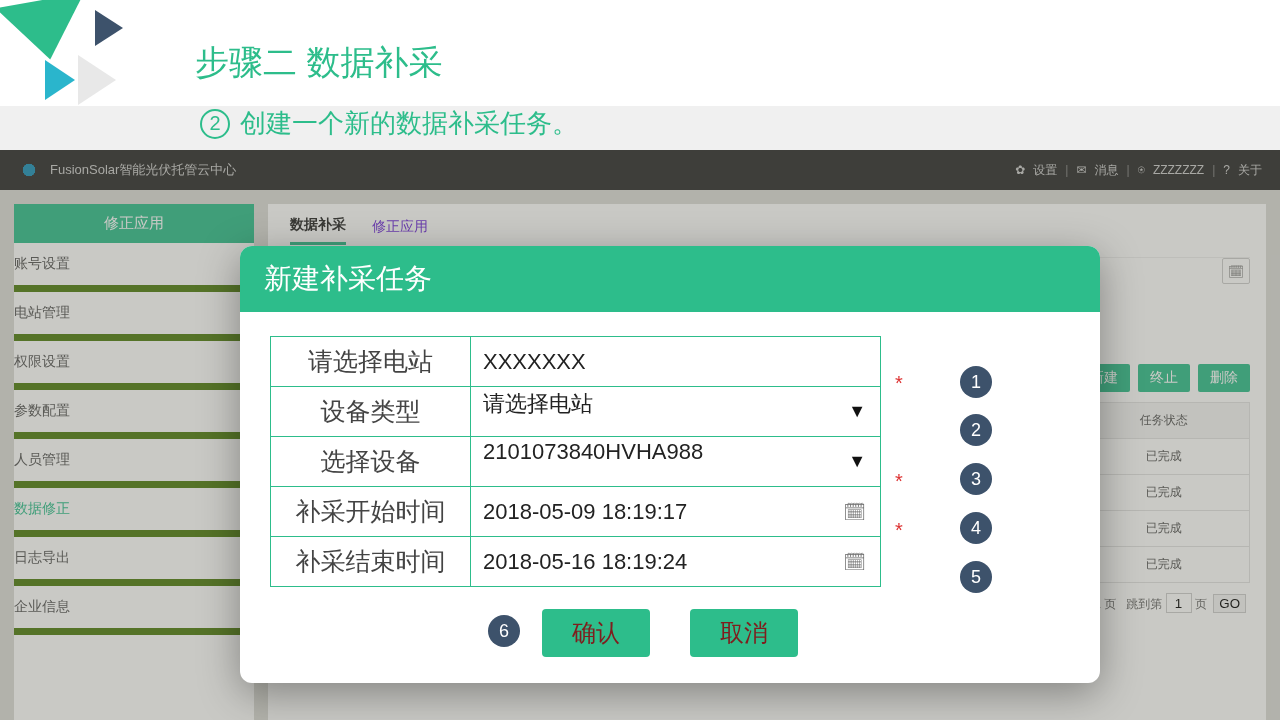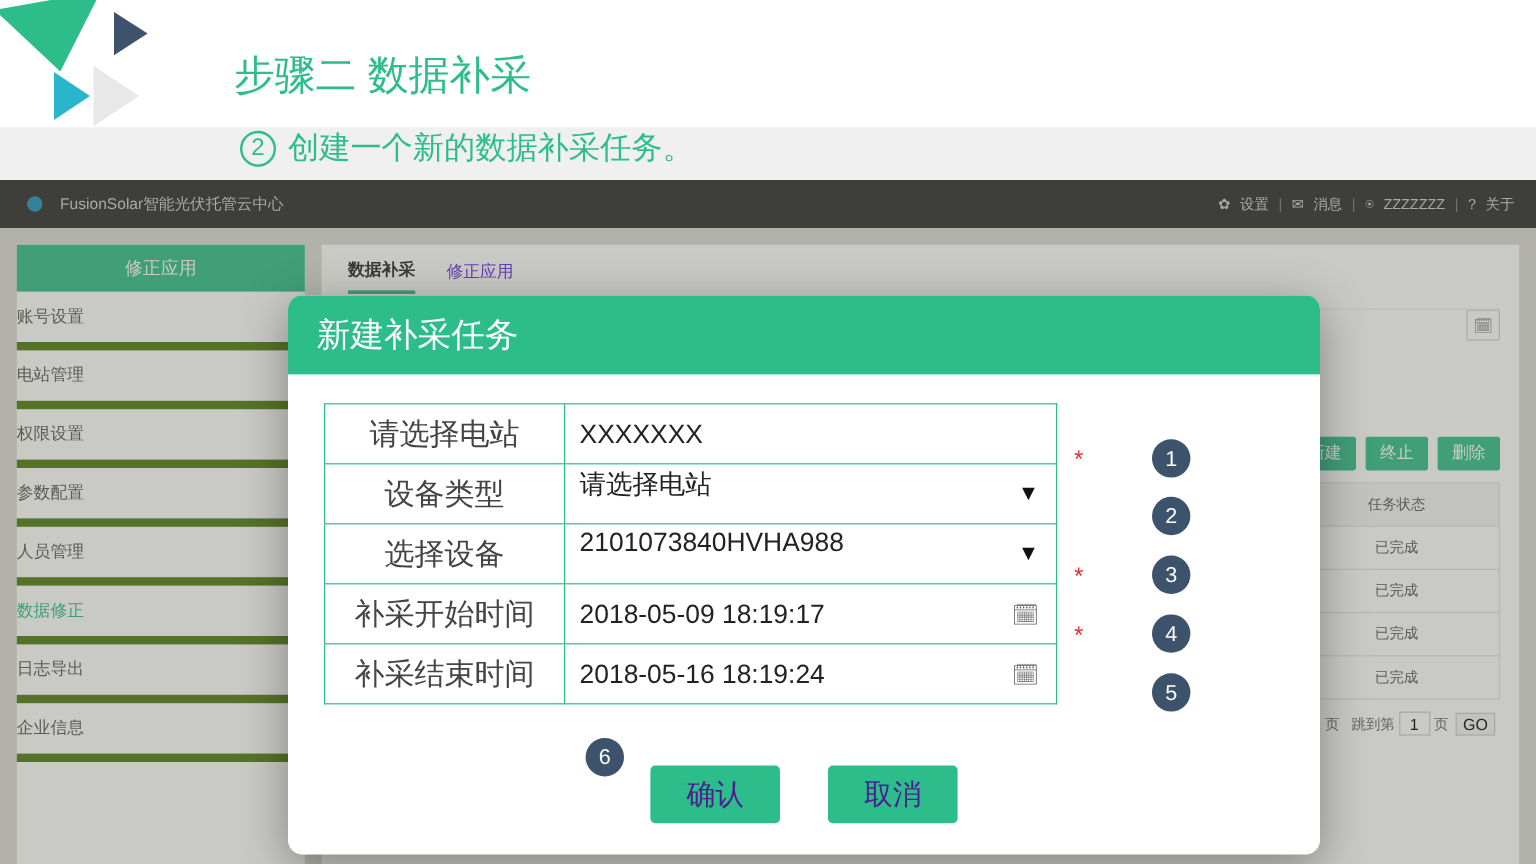--- a/index.html
+++ b/index.html
@@ -53,21 +53,21 @@
 .form-tbl td.lbl { width: 200px; text-align: center; font-size: 25px; color: #444; padding: 8px 6px; }
 .form-tbl td.fld { width: 410px; }
 .fld-inner { display: flex; align-items: center; height: 46px; }
 .fld-inner input, .fld-inner .sel { flex: 1; border: none; font-size: 22px; padding: 0 12px; outline: none; background: transparent; color: #222; height: 100%; }
 .caret { font-size: 18px; color: #111; padding: 0 14px 0 4px; }
 .cal-ico { font-size: 18px; color: #666; padding: 0 14px 0 4px; }
 .req { position: absolute; color: #d33; font-size: 20px; margin-left: 10px; margin-top: 12px; }
 .annot { position: absolute; width: 32px; height: 32px; border-radius: 50%; background: #3d526b; color: #fff; display: flex; align-items: center; justify-content: center; font-size: 18px; font-weight: 500; }
 .row-wrap { position: relative; }
 .modal-actions { display: flex; justify-content: center; gap: 40px; margin-top: 22px; align-items: center; position: relative; }
-.act-btn { background: #2dbd8b; color: #4c1d95; border: none; font-size: 24px; padding: 8px 30px; border-radius: 4px; cursor: pointer; margin-top: 29px; }
+.act-btn { background: #2dbd8b; color: #7f1d1d; border: none; font-size: 24px; padding: 8px 30px; border-radius: 4px; cursor: pointer; }
 .annot-inline { width: 32px; height: 32px; border-radius: 50%; background: #3d526b; color: #fff; display: inline-flex; align-items: center; justify-content: center; font-size: 18px; position: absolute; left: 248px; top: 6px; }
 </style>
 </head>
 <body>
 
 <div class="slide-header">
   <div class="logo-shapes">
     <div class="sh1"></div>
       <div class="sh2"></div>
       <div class="sh3"></div>

